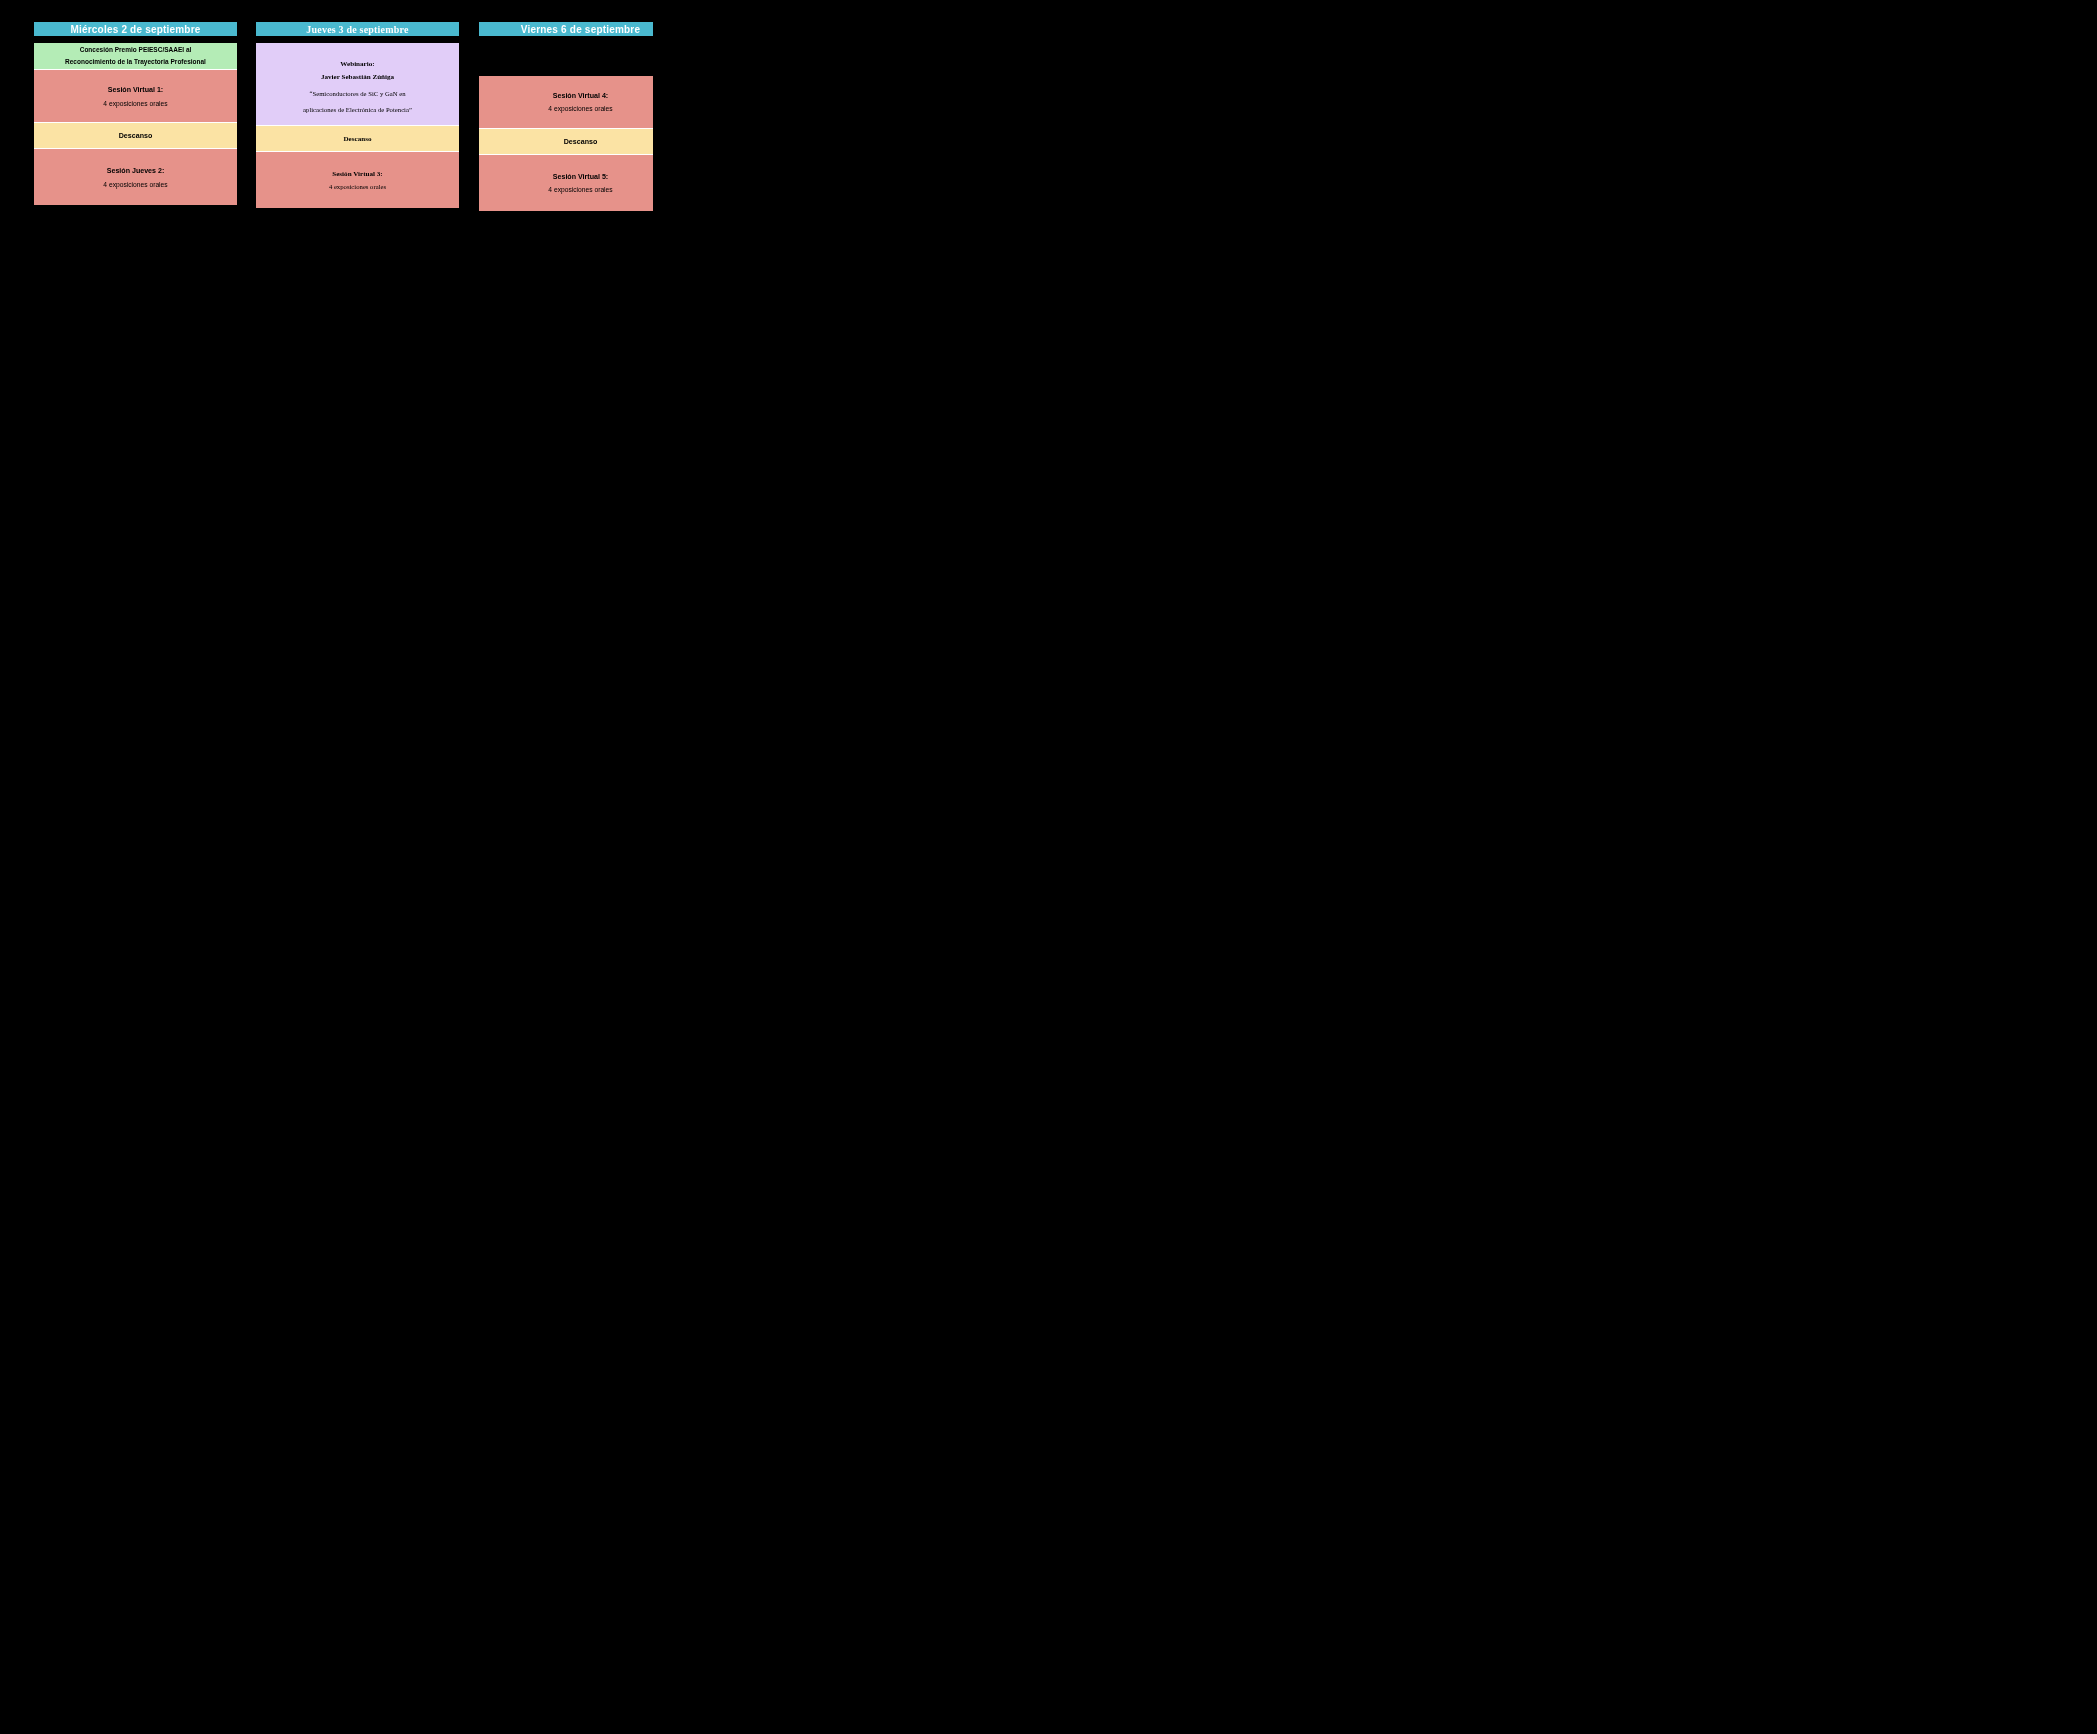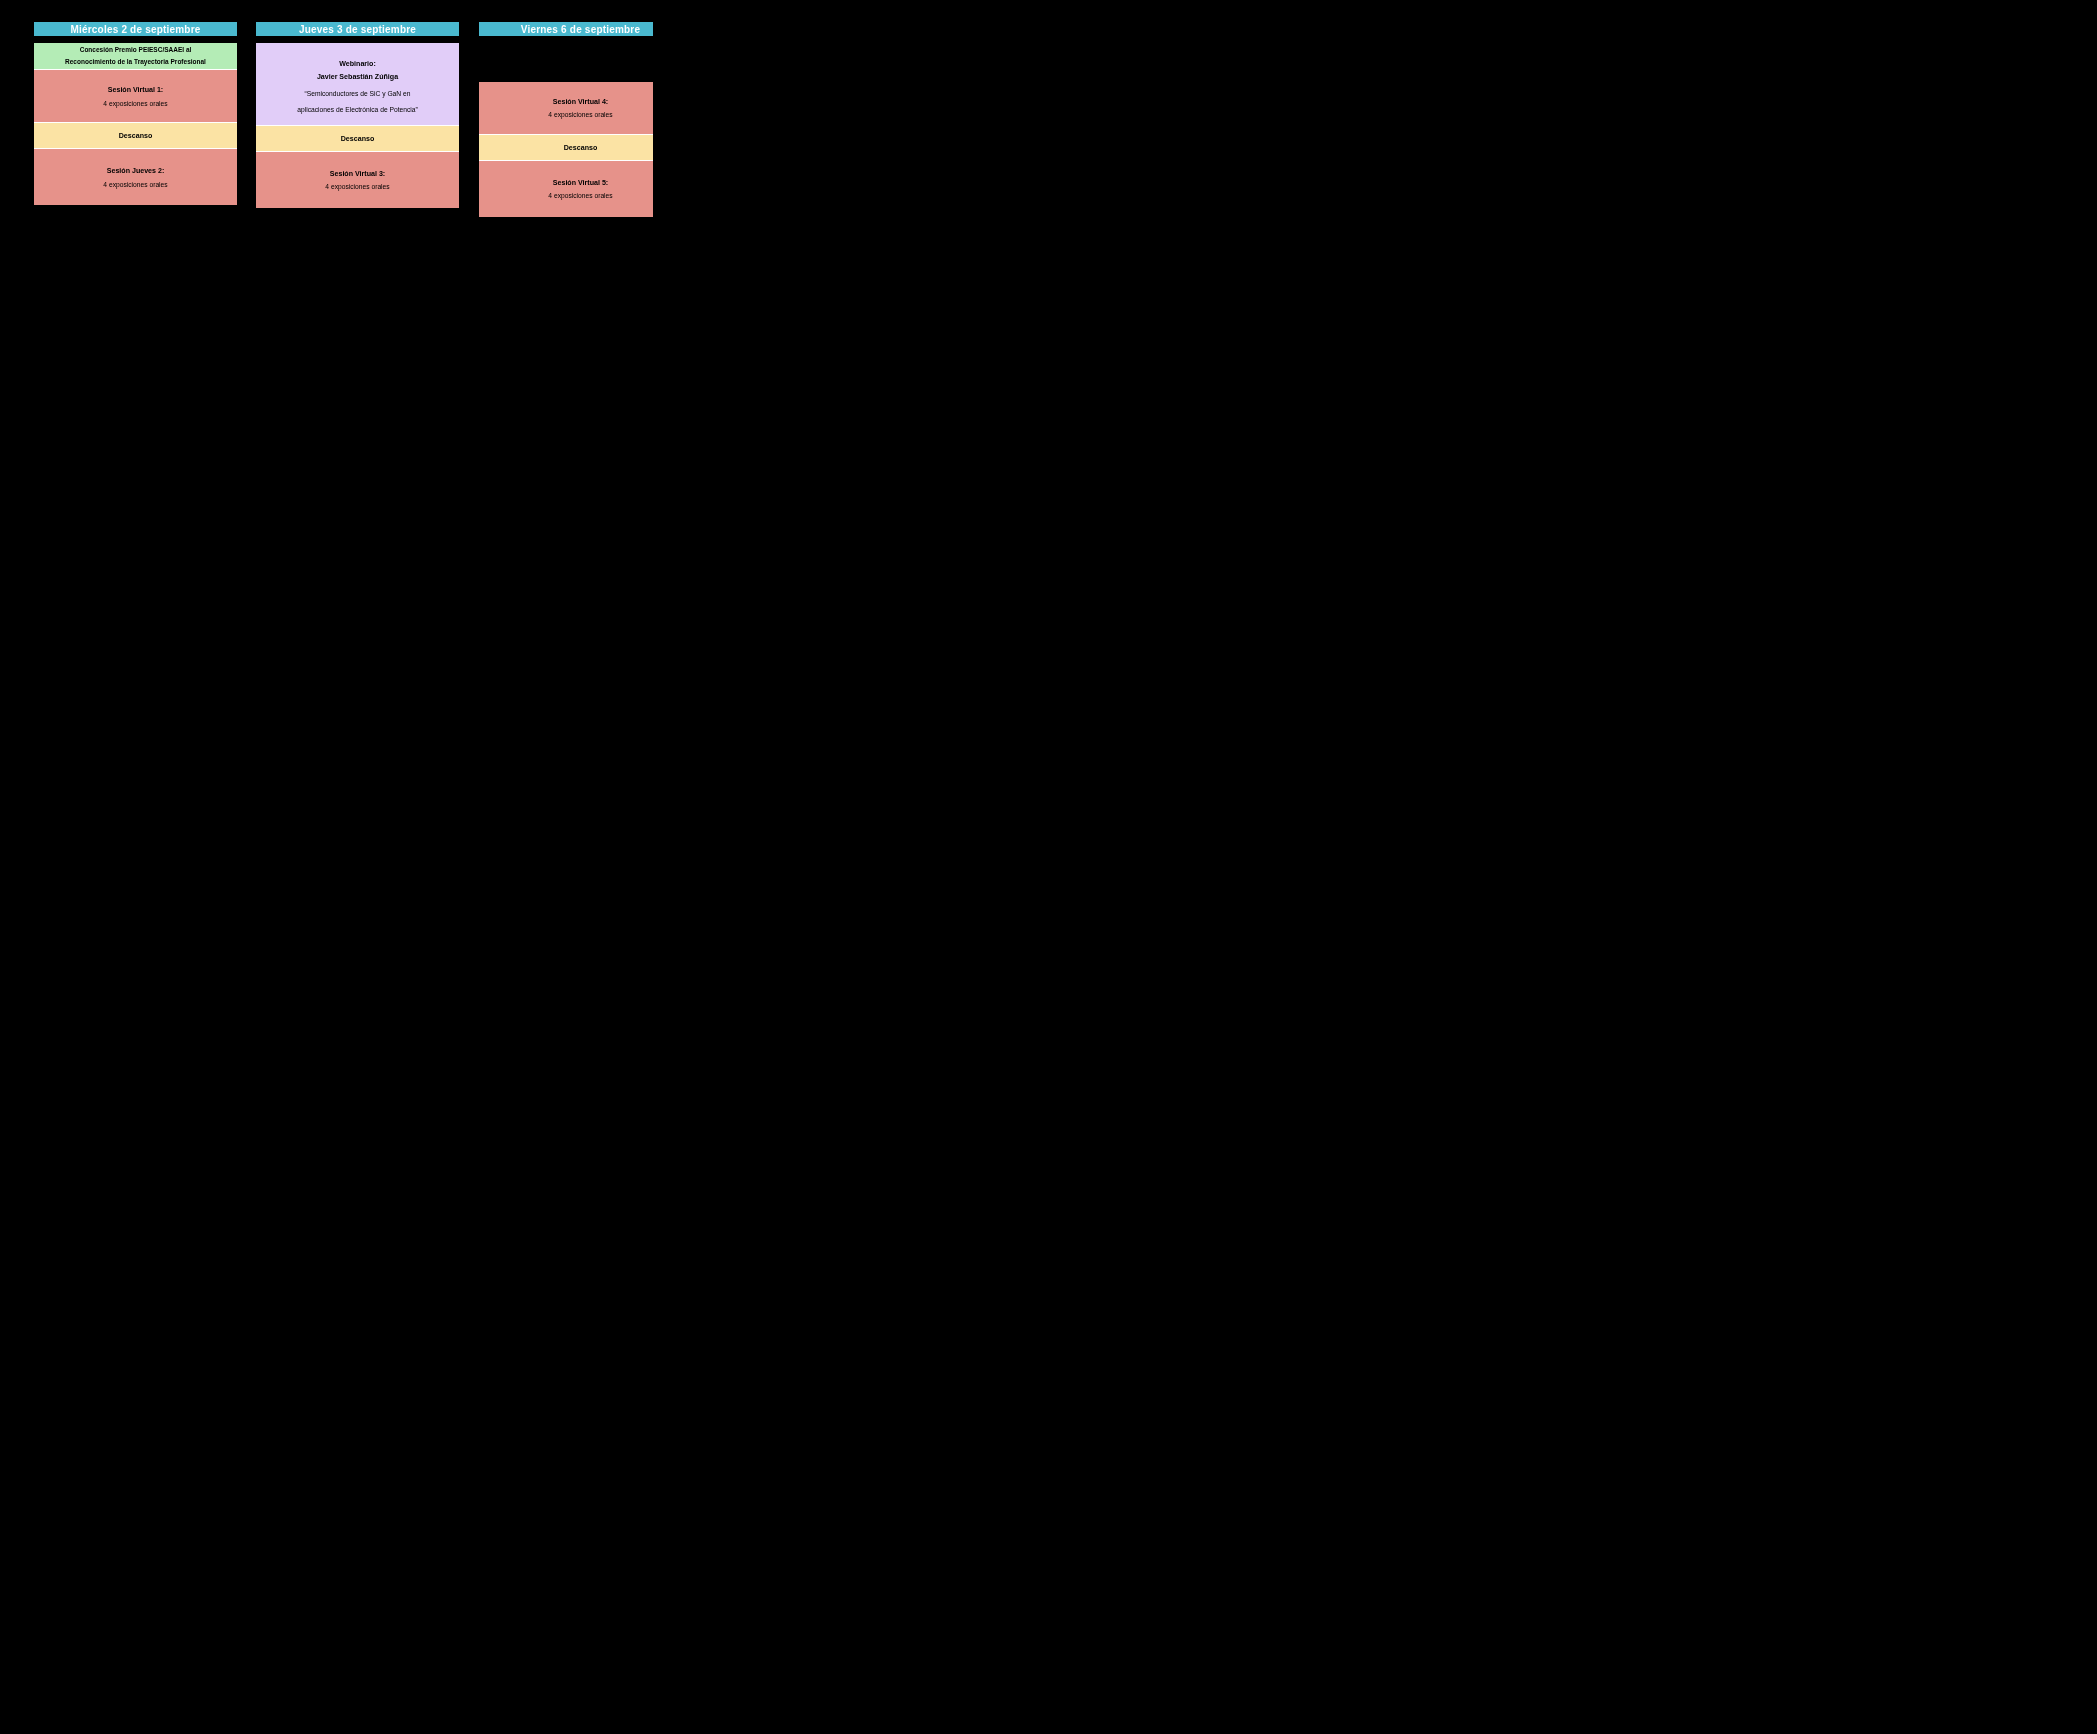--- a/index.html
+++ b/index.html
@@ -6,36 +6,36 @@
   html,body{margin:0;padding:0;background:#000;}
   .slide{
     position:relative;
     width:653px;height:387px;
     background:#000;
     font-family:"Liberation Sans", sans-serif;
     overflow:hidden;
   }
   .col{position:absolute;top:0;width:167px;height:100%;padding-left:36px;}
   .col-1{left:34px;}
-  .col-2{left:256px;}
+  .col-2{left:256px;font-family:Liberation Serif, serif;}
   .col-3{left:479px;}
 
   .day-header{
     position:absolute;top:22px;left:0;width:100%;height:14px;
     display:flex;align-items:center;justify-content:center;
     color:#fff;font-size:10px;font-weight:bold;letter-spacing:0.2px;
   }
 
   .stack{
     position:absolute;left:0;width:100%;
     background:#fff;
     display:flex;flex-direction:column;gap:1px;
   }
   .stack-main{top:43px;}
-  .stack-main-late{top:82px;}
+  .stack-main-late{top:76px;}
   .stack-meetings{top:244px;}
 
   .block{
     display:flex;flex-direction:column;align-items:center;justify-content:center;
     text-align:center;color:#000;flex:none;
   }
   .award{height:26.4px;font-weight:bold;font-size:6.5px;line-height:12px;}
   .session{height:52px;}
   .session-tall{height:56px;}
   .session .title,.session-tall .title{font-size:7.1px;font-weight:bold;}

